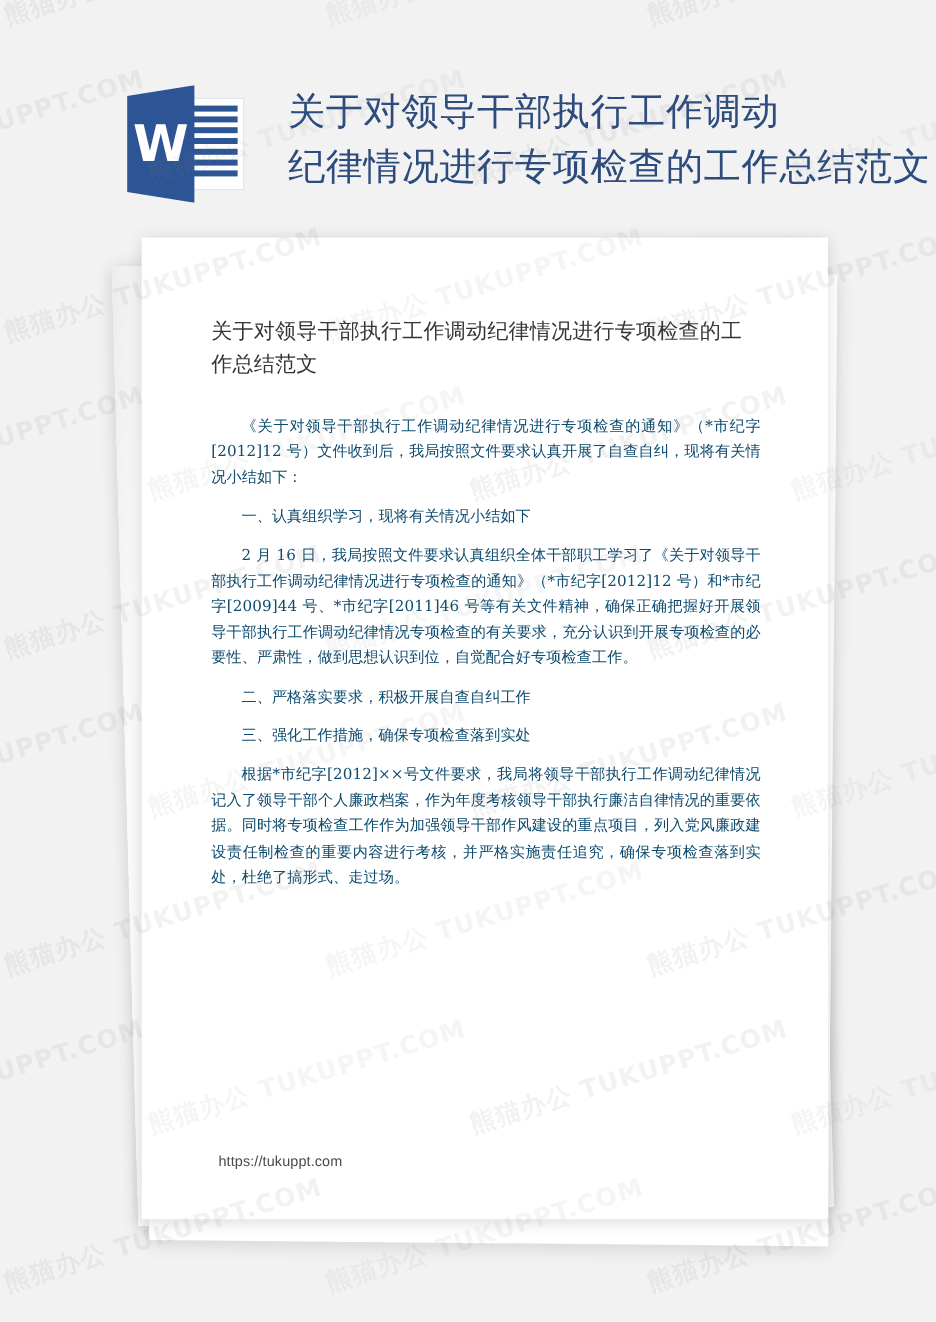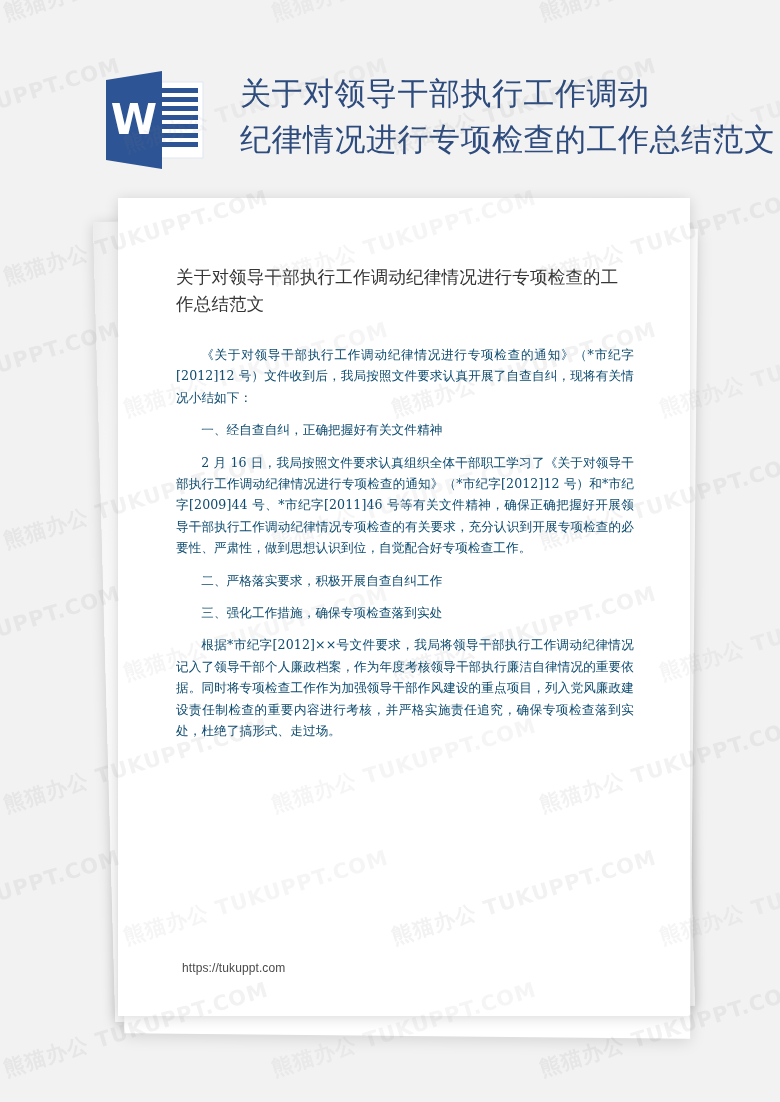--- a/index.html
+++ b/index.html
@@ -209,21 +209,21 @@
   <div class="sheet sheet-back-a"></div>
   <div class="sheet sheet-back-b"></div>
 
   <div class="sheet sheet-main">
     <div class="doc">
       <div class="doc-inner">
 
         <div class="doc-title">关于对领导干部执行工作调动纪律情况进行专项检查的工作总结范文</div>
 
         <p class="para">《关于对领导干部执行工作调动纪律情况进行专项检查的通知》（*市纪字[2012]12 号）文件收到后，我局按照文件要求认真开展了自查自纠，现将有关情况小结如下：</p>
-        <p class="para heading">一、经自查自纠，正确把握好有关文件精神</p>
+        <p class="para heading">一、认真组织学习，现将有关情况小结如下</p>
         <p class="para">2 月 16 日，我局按照文件要求认真组织全体干部职工学习了《关于对领导干部执行工作调动纪律情况进行专项检查的通知》（*市纪字[2012]12 号）和*市纪字[2009]44 号、*市纪字[2011]46 号等有关文件精神，确保正确把握好开展领导干部执行工作调动纪律情况专项检查的有关要求，充分认识到开展专项检查的必要性、严肃性，做到思想认识到位，自觉配合好专项检查工作。</p>
         <p class="para heading">二、严格落实要求，积极开展自查自纠工作</p>
         <p class="para heading">三、强化工作措施，确保专项检查落到实处</p>
         <p class="para">根据*市纪字[2012]××号文件要求，我局将领导干部执行工作调动纪律情况记入了领导干部个人廉政档案，作为年度考核领导干部执行廉洁自律情况的重要依据。同时将专项检查工作作为加强领导干部作风建设的重点项目，列入党风廉政建设责任制检查的重要内容进行考核，并严格实施责任追究，确保专项检查落到实处，杜绝了搞形式、走过场。</p>
 
       </div>
 
 
       <div class="page-url">https://tukuppt.com</div>
     </div>

